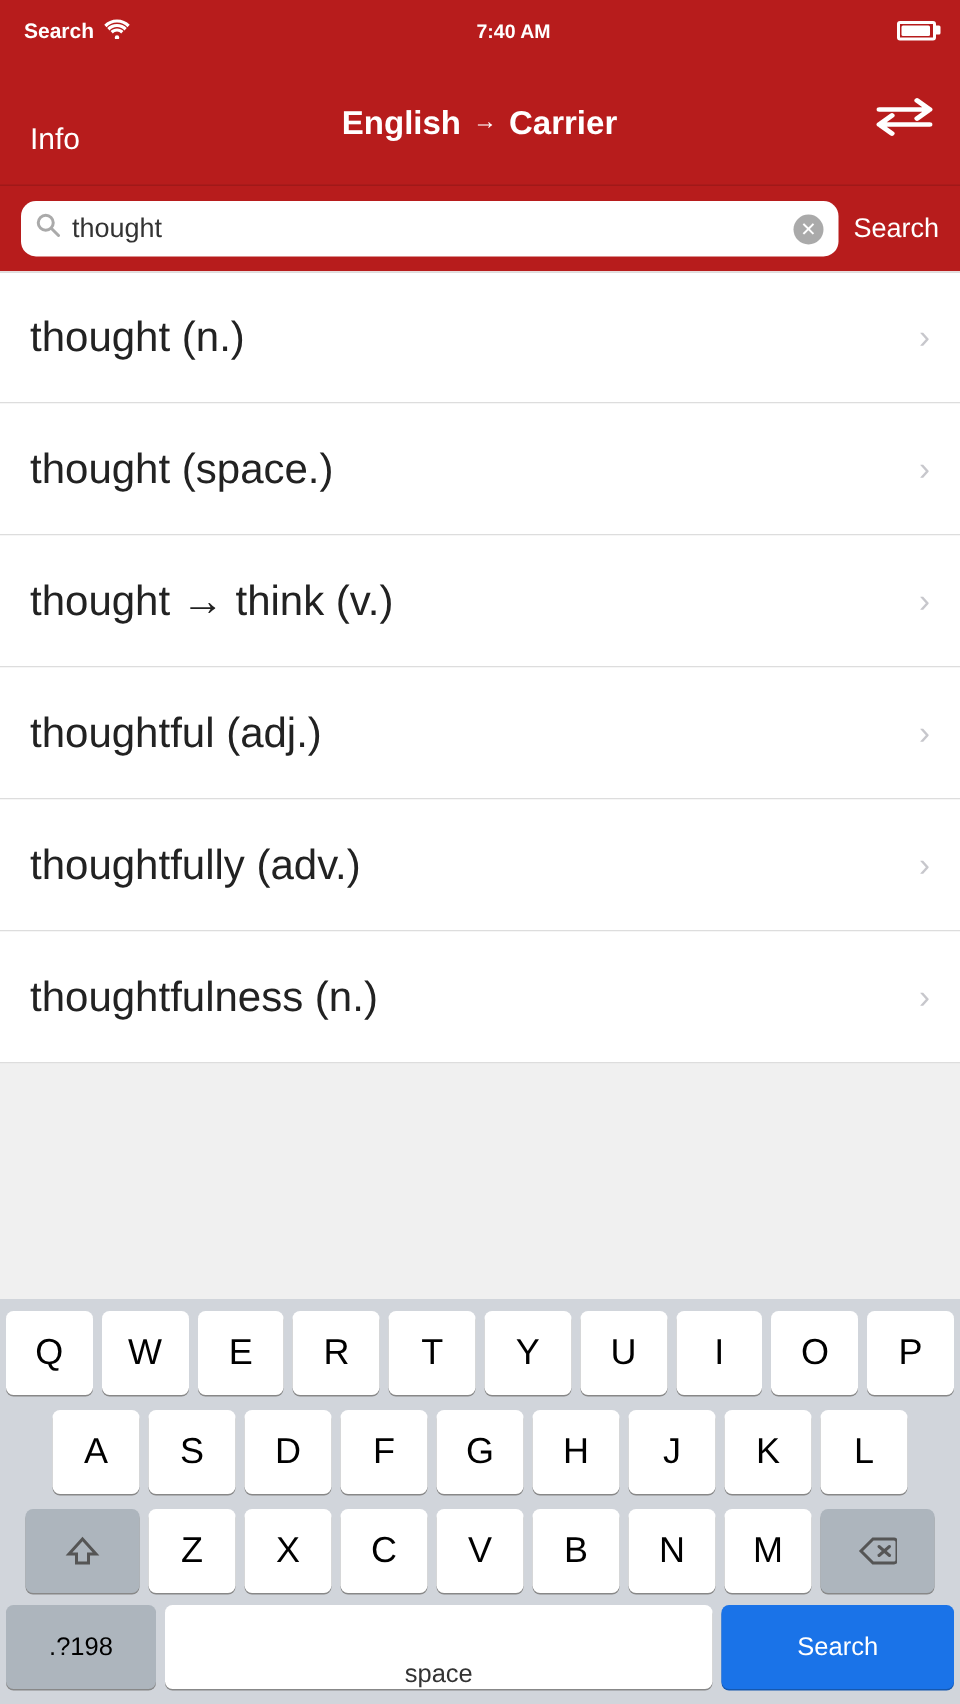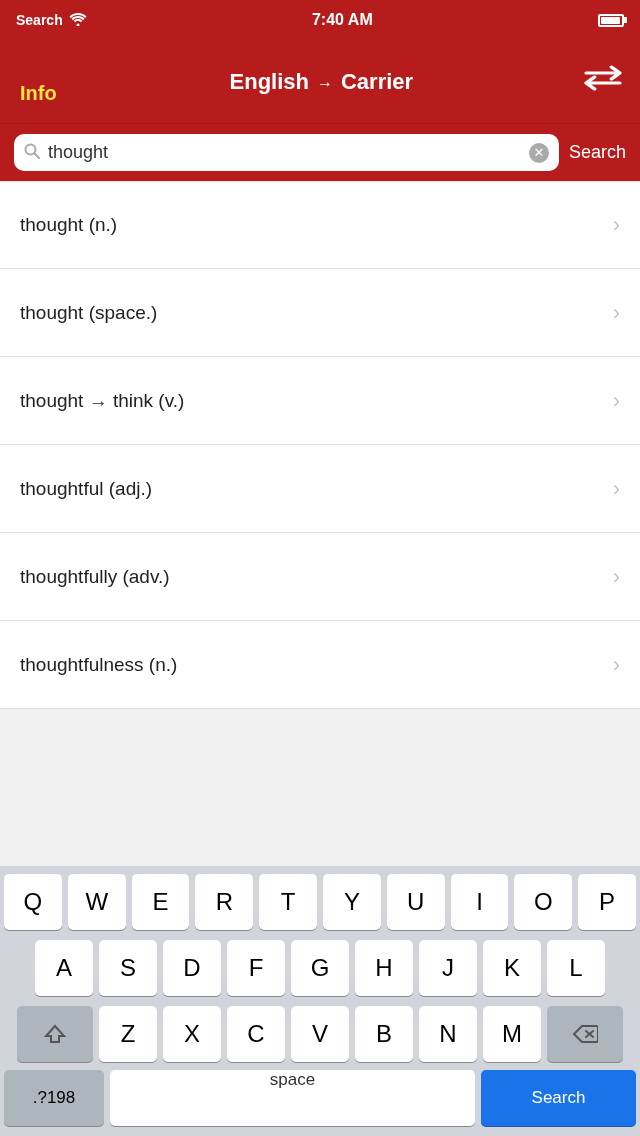--- a/index.html
+++ b/index.html
@@ -23,21 +23,21 @@
       color: white;
       font-size: 14px;
       font-weight: 600;
     }
     .status-bar .carrier-wifi {
       display: flex;
       align-items: center;
       gap: 6px;
     }
     .status-bar .time {
-      font-size: 16px;
+      font-size: 13px;
       font-weight: 600;
     }
     .status-bar .battery {
       display: flex;
       align-items: center;
       gap: 4px;
     }
     .battery-icon {
       width: 26px;
       height: 13px;
@@ -71,23 +71,23 @@
     .nav-bar {
       background: #b71c1c;
       height: 84px;
       display: flex;
       align-items: center;
       justify-content: space-between;
       padding: 0 20px;
       border-bottom: 1px solid #a01818;
     }
     .nav-info {
-      color: #fde047;
+      color: #ffffff;
       font-size: 20px;
-      font-weight: 700;
+      font-weight: 400;
       margin-top: 24px;
     }
     .nav-title {
       color: white;
       font-size: 22px;
       font-weight: 700;
       display: flex;
       align-items: center;
       gap: 8px;
     }
@@ -170,21 +170,21 @@
       align-items: center;
       justify-content: space-between;
       padding: 0 20px;
       height: 88px;
       cursor: pointer;
     }
     .result-item:first-child {
       border-top: 1px solid #ddd;
     }
     .result-text {
-      font-size: 19px;
+      font-size: 28px;
       color: #222;
       font-weight: 400;
     }
     .chevron {
       color: #c7c7cc;
       font-size: 22px;
       font-weight: 300;
     }
 
     
@@ -250,21 +250,21 @@
       color: #000;
       cursor: pointer;
       box-shadow: 0 1px 0 #888;
     }
     .key-space {
       background: white;
       border-radius: 5px;
       height: 56px;
       flex: 1;
       display: flex;
-      align-items: flex-start;
+      align-items: flex-end;
       justify-content: center;
       font-size: 17px;
       color: #333;
       cursor: pointer;
       box-shadow: 0 1px 0 #888;
     }
     .key-search {
       background: #1a73e8;
       border-radius: 5px;
       height: 56px;

